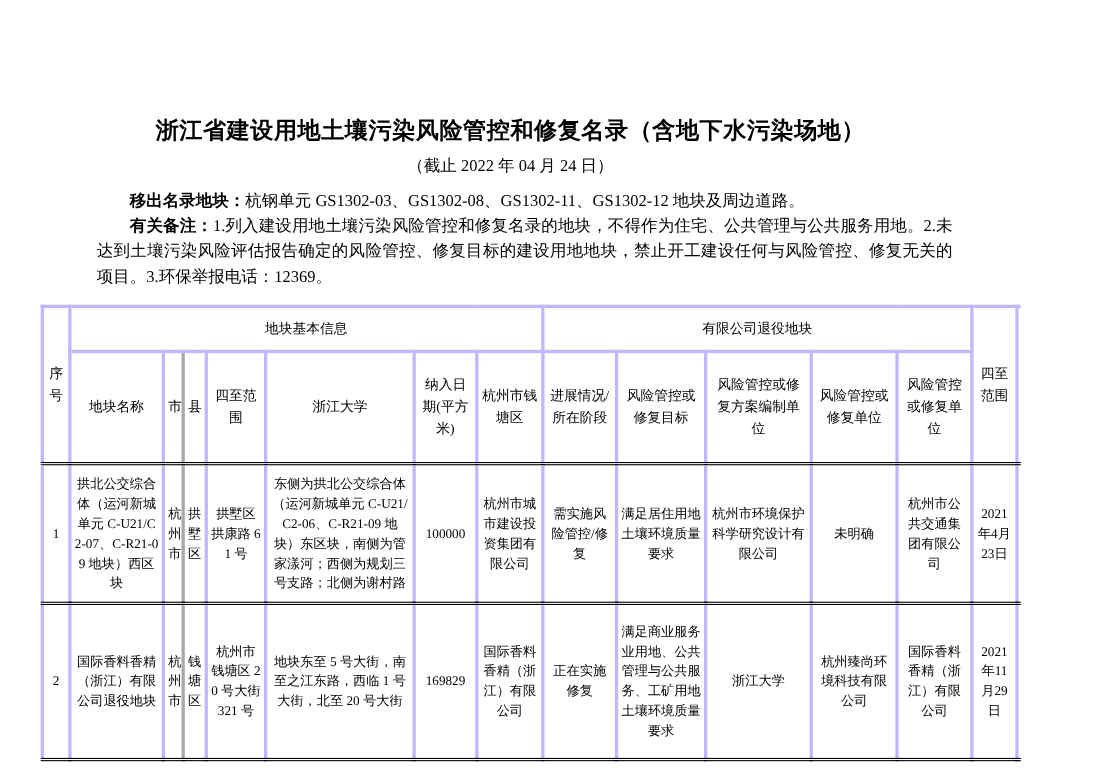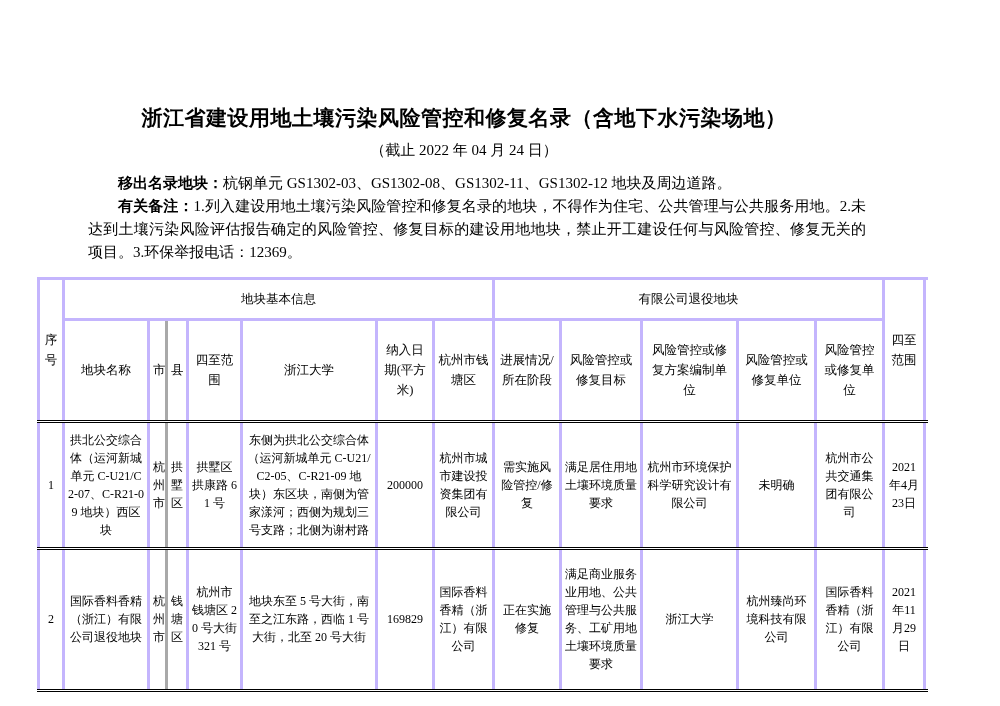--- a/index.html
+++ b/index.html
@@ -78,22 +78,22 @@
         <th>风险管控或修复单位</th>
       </tr>
     </thead>
     <tbody>
       <tr class="data-row-1">
         <td>1</td>
         <td>拱北公交综合体（运河新城单元 C-U21/C2-07、C-R21-09 地块）西区块</td>
         <td class="col-city-cell">杭州市</td>
         <td>拱墅区</td>
         <td>拱墅区拱康路 61 号</td>
-        <td>东侧为拱北公交综合体（运河新城单元 C-U21/C2-05、C-R21-09 地块）东区块，南侧为管家漾河；西侧为规划三号支路；北侧为谢村路</td>
-        <td class="num">200000</td>
+        <td>东侧为拱北公交综合体（运河新城单元 C-U21/C2-06、C-R21-09 地块）东区块，南侧为管家漾河；西侧为规划三号支路；北侧为谢村路</td>
+        <td class="num">100000</td>
         <td>杭州市城市建设投资集团有限公司</td>
         <td>需实施风险管控/修复</td>
         <td>满足居住用地土壤环境质量要求</td>
         <td>杭州市环境保护科学研究设计有限公司</td>
         <td>未明确</td>
         <td>杭州市公共交通集团有限公司</td>
         <td>2021年4月23日</td>
         <td>否</td>
       </tr>
       <tr class="data-row-2">

